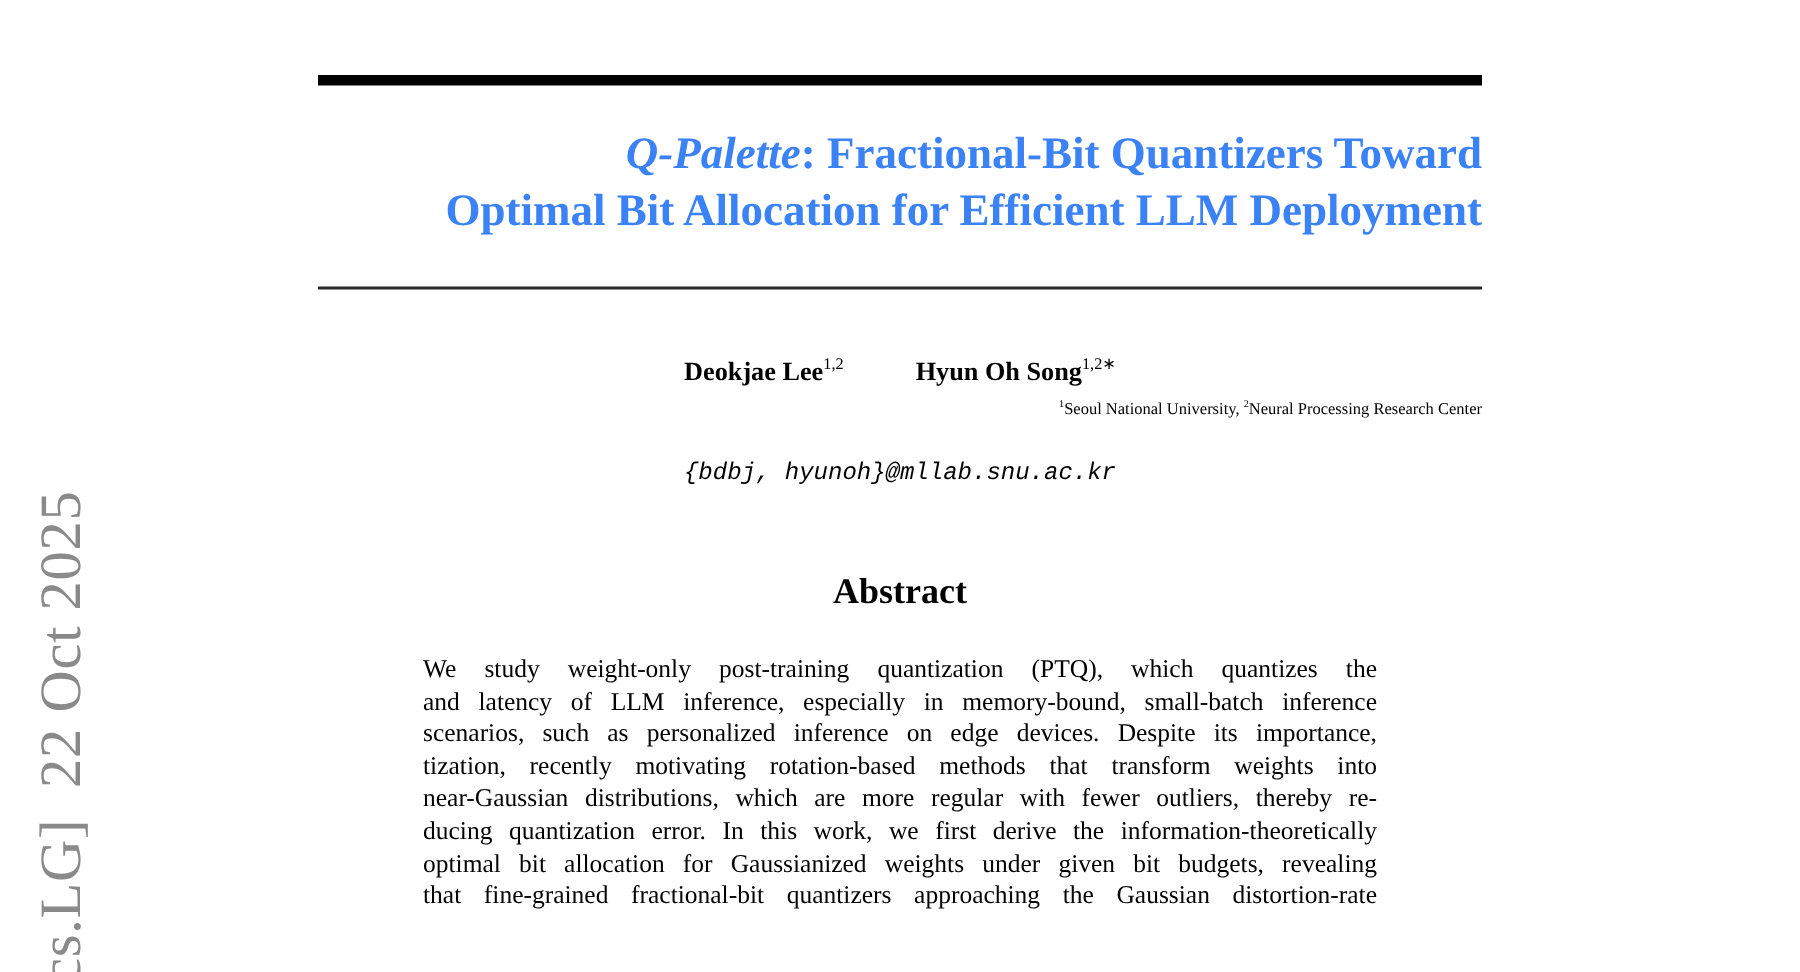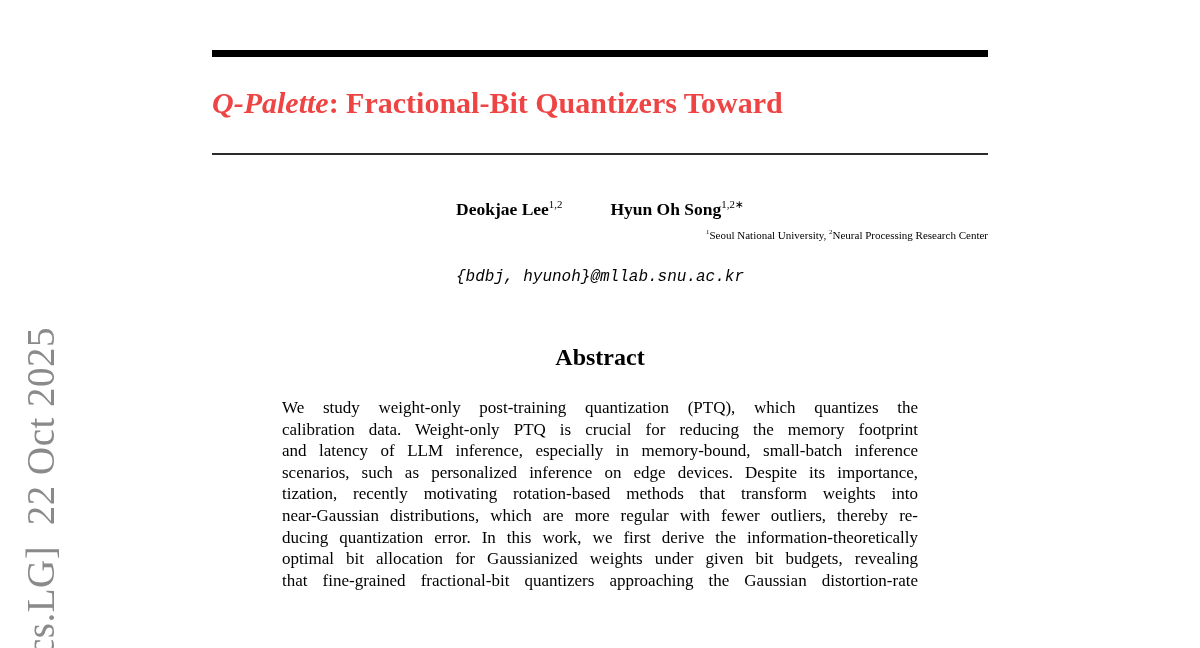--- a/index.html
+++ b/index.html
@@ -34,25 +34,25 @@
   }
 
   .rule-thick {
     margin-top: 50px;
     height: 7px;
     background: #000000;
   }
 
   .title {
     margin-top: 27px;
-    text-align: left;
+    text-align: right;
     font-size: 30px;
     line-height: 38px;
     font-weight: bold;
-    color: #ef4444;
+    color: #3b82f6;
   }
   .title em { font-style: italic; }
 
   .rule-thin {
     margin-top: 31px;
     height: 2px;
     background: #2b2b2b;
   }
 
   .authors {
@@ -110,35 +110,34 @@
 </style>
 </head>
 <body>
 
 <div class="watermark">cs.LG]  22 Oct 2025</div>
 
 <div class="content">
 
   <div class="rule-thick"></div>
 
-  <h1 class="title"><span><em>Q-Palette</em><span>: Fractional-Bit Quantizers Toward</span></span><br></h1>
+  <h1 class="title"><span><em>Q-Palette</em><span>: Fractional-Bit Quantizers Toward</span></span><br><span>Optimal Bit Allocation for Efficient LLM Deployment</span></h1>
 
   <div class="rule-thin"></div>
 
   <div class="authors"><span class="author"><b>Deokjae Lee</b><sup>1,2</sup></span><span class="author author-gap"><b>Hyun Oh Song</b><sup>1,2∗</sup></span></div>
 
   <div class="affiliation"><sup>1</sup><span>Seoul National University, </span><sup>2</sup><span>Neural Processing Research Center</span></div>
 
   <div class="email">{bdbj, hyunoh}@mllab.snu.ac.kr</div>
 
   <h2 class="abstract-heading">Abstract</h2>
 
   <div class="abstract-body">
     <div class="abs-line">We study weight-only post-training quantization (PTQ), which quantizes the</div>
-    <div class="abs-line">calibration data. Weight-only PTQ is crucial for reducing the memory footprint</div>
     <div class="abs-line">and latency of LLM inference, especially in memory-bound, small-batch inference</div>
     <div class="abs-line">scenarios, such as personalized inference on edge devices. Despite its importance,</div>
     <div class="abs-line">tization, recently motivating rotation-based methods that transform weights into</div>
     <div class="abs-line">near-Gaussian distributions, which are more regular with fewer outliers, thereby re-</div>
     <div class="abs-line">ducing quantization error. In this work, we first derive the information-theoretically</div>
     <div class="abs-line">optimal bit allocation for Gaussianized weights under given bit budgets, revealing</div>
     <div class="abs-line">that fine-grained fractional-bit quantizers approaching the Gaussian distortion-rate</div>
   </div>
 
 </div>

